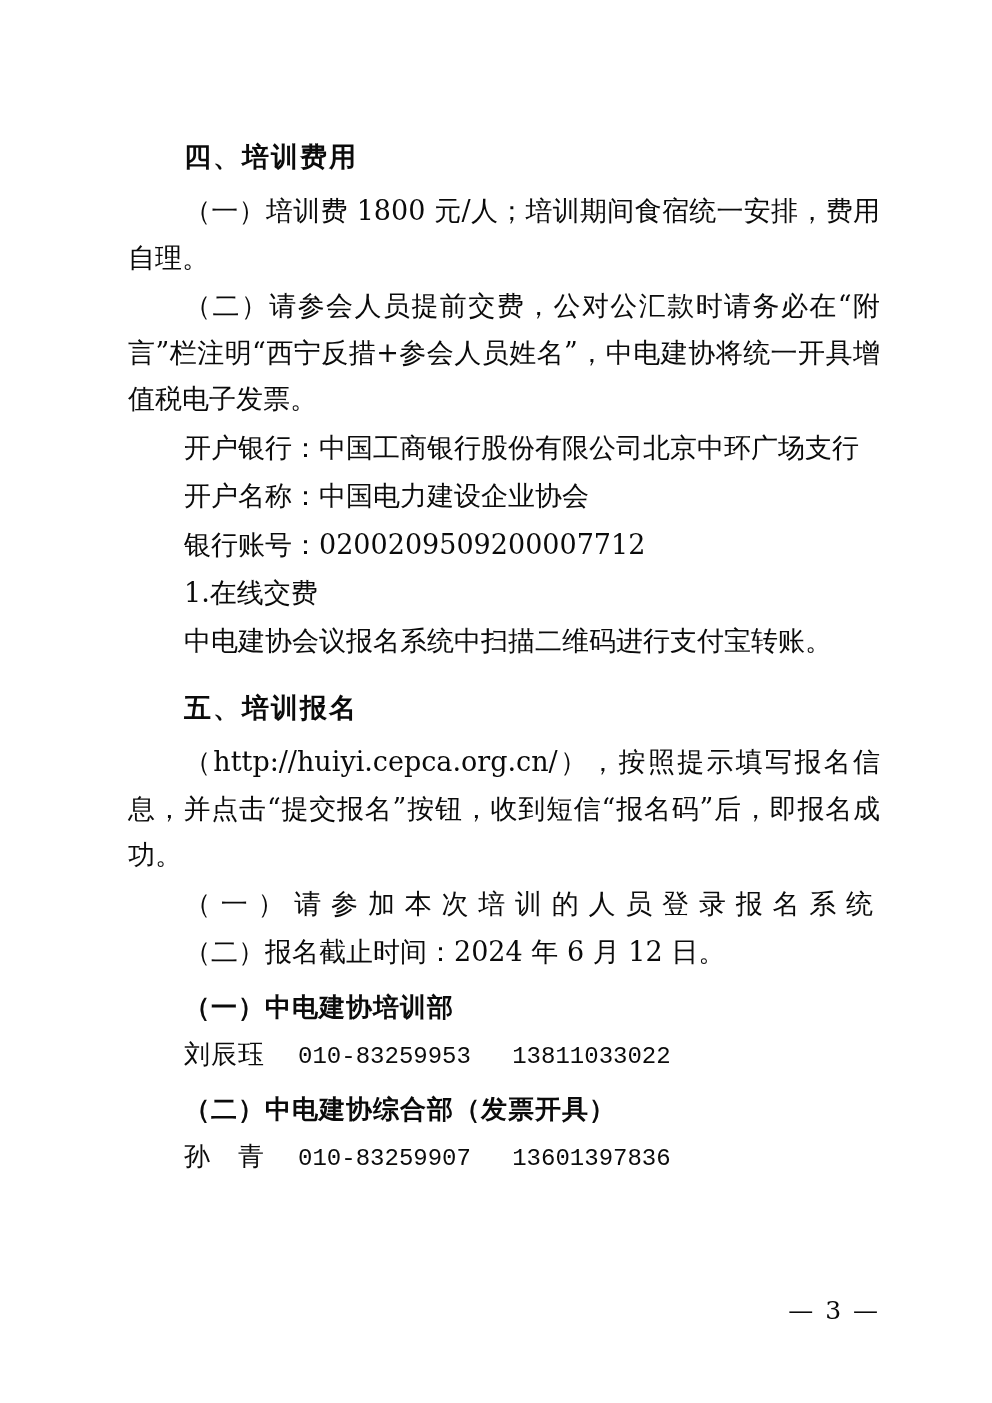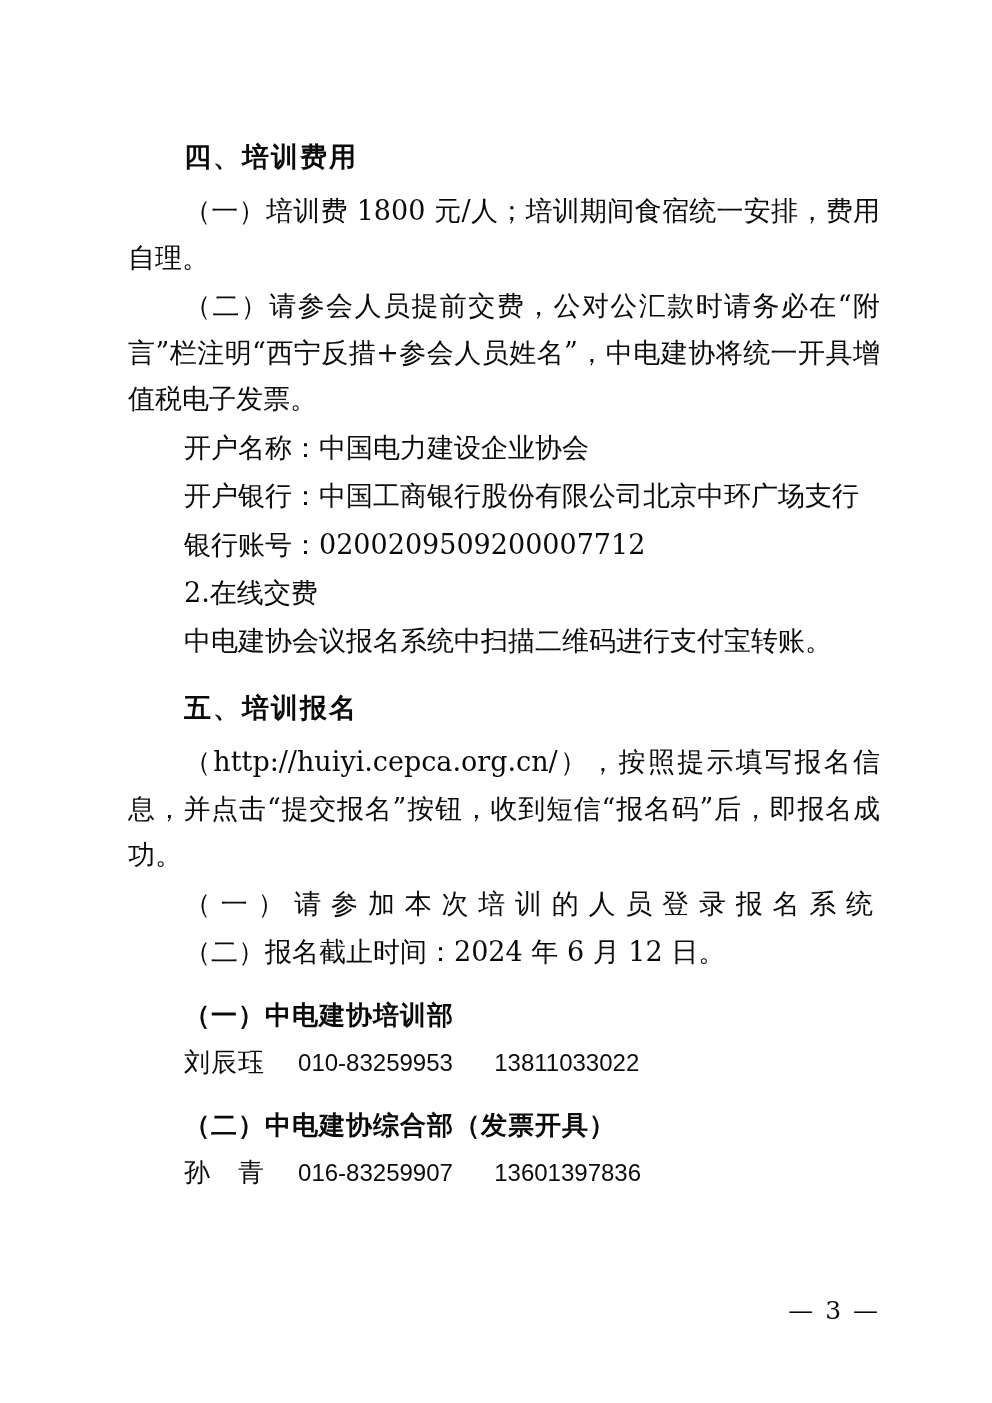--- a/index.html
+++ b/index.html
@@ -48,34 +48,34 @@
   }
   .para.spread {
     text-align: justify;
     text-align-last: justify;
   }
   .sub-head {
     font-family: "DejaVu Sans", "Liberation Sans", sans-serif;
     font-weight: bold;
     font-size: 26px;
     text-indent: 56px;
-    margin: 18px 0 2px 0;
+    margin: 10px 0 2px 0;
     letter-spacing: 1px;
   }
   .contact-line {
     text-indent: 56px;
     margin: 0 0 2px 0;
     font-size: 26px;
   }
   .contact-line .nm {
     letter-spacing: 1px;
     text-align: center;
   }
   .contact-line .tel {
-    font-family: Liberation Sans, sans-serif;
+    font-family: Liberation Mono, monospace;
     font-size: 24px;
     margin-top: 44px;
   }
   .page-number {
     position: absolute;
     right: 112px;
     bottom: 78px;
     font-size: 25px;
     font-family: "DejaVu Serif", "Liberation Serif", serif;
     letter-spacing: 2px;
@@ -91,27 +91,27 @@
 
   <div class="doc-body">
 
     <div class="h-section">四、培训费用</div>
 
     <p class="para just-all">（一）培训费 1800 元/人；培训期间食宿统一安排，费用自理。</p>
 
     <p class="para just-all">（二）请参会人员提前交费，公对公汇款时请务必在“附言”栏注明“西宁反措+参会人员姓名”，中电建协将统一开具增值税电子发票。</p>
 
 
+    <p class="para">开户银行：中国工商银行股份有限公司北京中环广场支行</p>
+
     <p class="para">开户名称：中国电力建设企业协会</p>
-
-    <p class="para">开户银行：中国工商银行股份有限公司北京中环广场支行</p>
 
     <p class="para">银行账号：0200209509200007712</p>
 
-    <p class="para">2.在线交费</p>
+    <p class="para">1.在线交费</p>
 
     <p class="para">中电建协会议报名系统中扫描二维码进行支付宝转账。</p>
 
     <div class="h-section tight">五、培训报名</div>
 
     <p class="para just-all">（http://huiyi.cepca.org.cn/），按照提示填写报名信息，并点击“提交报名”按钮，收到短信“报名码”后，即报名成功。</p>
 
     <p class="para spread wide-space">（一）请参加本次培训的人员登录报名系统</p>
 
     <p class="para">（二）报名截止时间：2024 年 6 月 12 日。</p>
@@ -125,21 +125,21 @@
       <span class="tel">010-83259953</span>
       <span>&nbsp;&nbsp;&nbsp;</span>
       <span class="tel">13811033022</span>
     </div>
 
     <div class="sub-head">（二）中电建协综合部（发票开具）</div>
 
     <div class="contact-line">
       <span class="nm">孙　青</span>
       <span>&nbsp;&nbsp;</span>
-      <span class="tel">016-83259907</span>
+      <span class="tel">010-83259907</span>
       <span>&nbsp;&nbsp;&nbsp;</span>
       <span class="tel">13601397836</span>
     </div>
 
   </div>
 
   <div class="page-number">— 3 —</div>
 
 </div>
 

